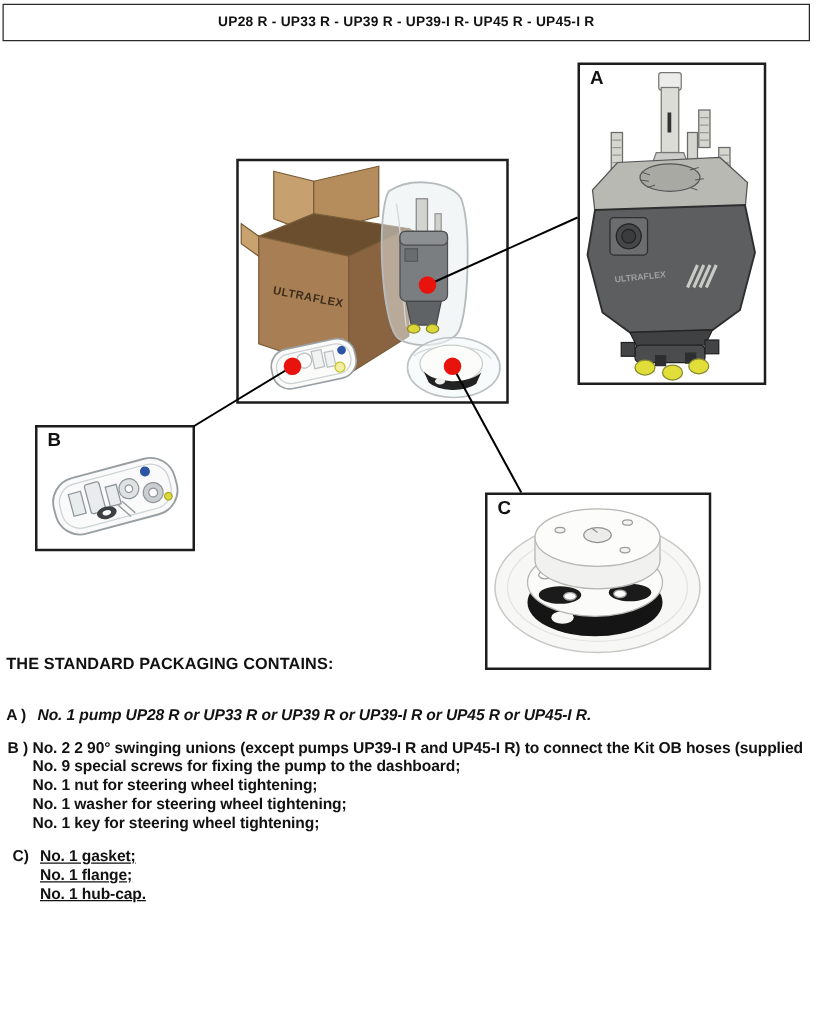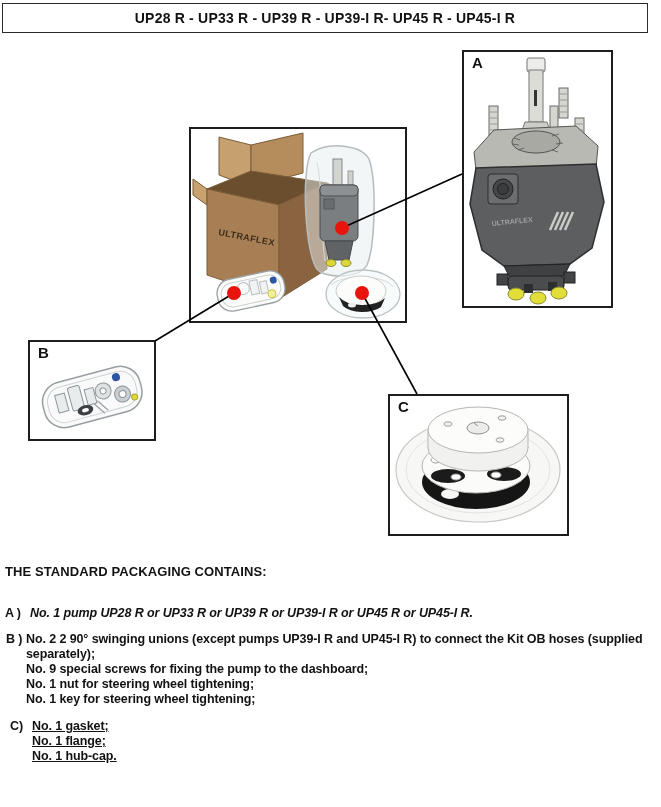--- a/index.html
+++ b/index.html
@@ -2,37 +2,37 @@
 <html><head>
 <meta charset="utf-8">
 <style>
   html,body{margin:0;padding:0;background:#fff;}
   #page{position:relative;width:661px;height:807px;background:#ffffff;overflow:hidden;
         font-family:"Liberation Sans",sans-serif;color:#121212;}
 
   
   .title-bar{position:absolute;left:2px;top:3px;width:646px;height:30px;box-sizing:border-box;
              border:1.5px solid #2b2b2b;display:flex;align-items:center;justify-content:center;}
-  .title-bar span{font-size:14px;font-weight:bold;letter-spacing:0.2px;white-space:nowrap;}
+  .title-bar span{font-size:11px;font-weight:bold;letter-spacing:0.2px;white-space:nowrap;}
 
   
   .frame{position:absolute;box-sizing:border-box;border:2px solid #1d1d1d;background:#fff;}
   .frame .tag{position:absolute;left:8px;top:2px;font-size:15px;font-weight:bold;z-index:3;}
 
   #box-central{left:189px;top:127px;width:218px;height:196px;}
   #box-a{left:462px;top:50px;width:151px;height:258px;}
   #box-b{left:28px;top:340px;width:128px;height:101px;}
   #box-c{left:388px;top:394px;width:181px;height:142px;}
   .frame svg{position:absolute;left:0;top:0;}
 
   
   #overlay{position:absolute;left:0;top:0;width:661px;height:807px;pointer-events:none;z-index:5;}
 
   
-  #contents{position:absolute;left:5px;top:564px;width:652px;font-size:12.5px;font-weight:bold;
+  #contents{position:absolute;left:5px;top:523px;width:652px;font-size:12.5px;font-weight:bold;
             line-height:15px;letter-spacing:-0.1px;}
   #contents .heading{font-size:13px;letter-spacing:0.1px;}
   .item{position:relative;}
   .item .lbl{position:absolute;left:0;top:0;}
   #item-a{margin-top:27px;} #item-a .lines{margin-left:25px;font-style:italic;}
   #item-b{margin-top:11px;} #item-b .lbl{left:1px;} #item-b .lines{margin-left:21px;}
   #item-c{margin-top:12px;} #item-c .lbl{left:5px;} #item-c .lines{margin-left:27px;text-decoration:underline;}
 </style>
 </head>
 <body>
@@ -204,23 +204,23 @@
       <span class="lbl">A )</span>
       <div class="lines">
         <div>No. 1 pump UP28 R or UP33 R or UP39 R or UP39-I R or UP45 R or UP45-I R.</div>
       </div>
     </div>
 
     <div class="item" id="item-b">
       <span class="lbl">B )</span>
       <div class="lines">
         <div>No. 2 2 90° swinging unions (except pumps UP39-I R and UP45-I R) to connect the Kit OB hoses (supplied</div>
-        <div>separately);</div>
         <div>No. 9 special screws for fixing the pump to the dashboard;</div>
         <div>No. 1 nut for steering wheel tightening;</div>
+        <div>No. 1 washer for steering wheel tightening;</div>
         <div>No. 1 key for steering wheel tightening;</div>
       </div>
     </div>
 
     <div class="item" id="item-c">
       <span class="lbl">C)</span>
       <div class="lines">
         <div>No. 1 gasket;</div>
         <div>No. 1 flange;</div>
         <div>No. 1 hub-cap.</div>

